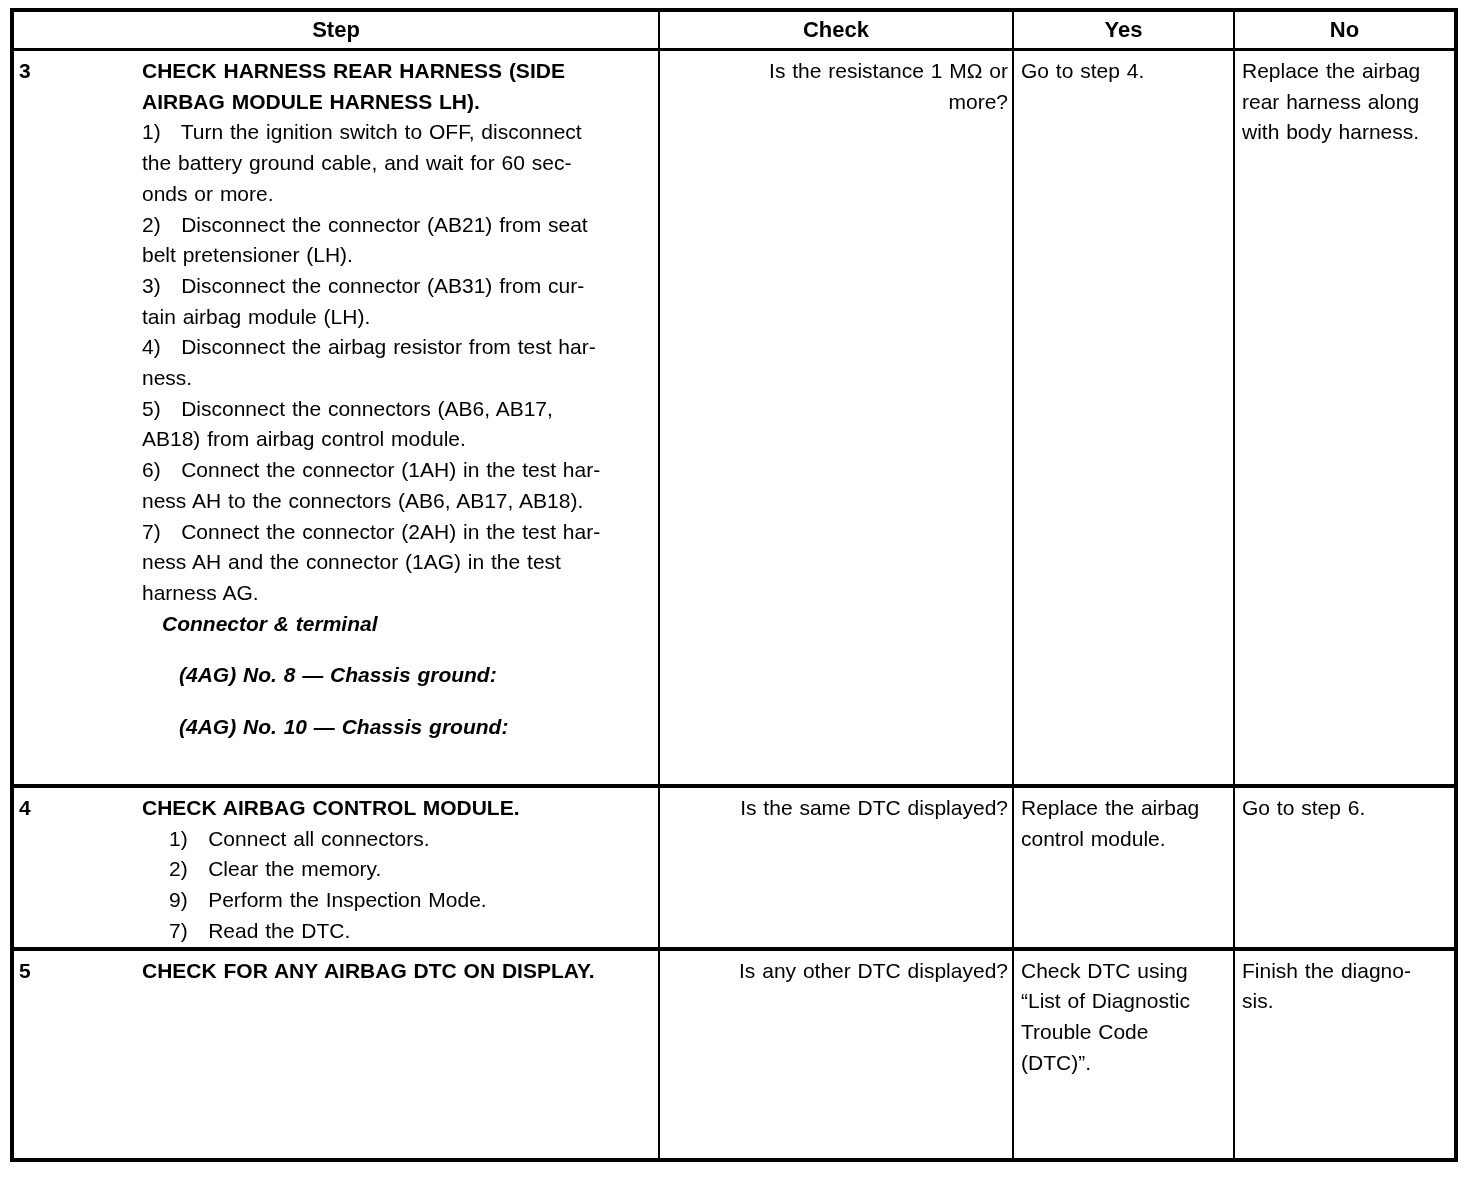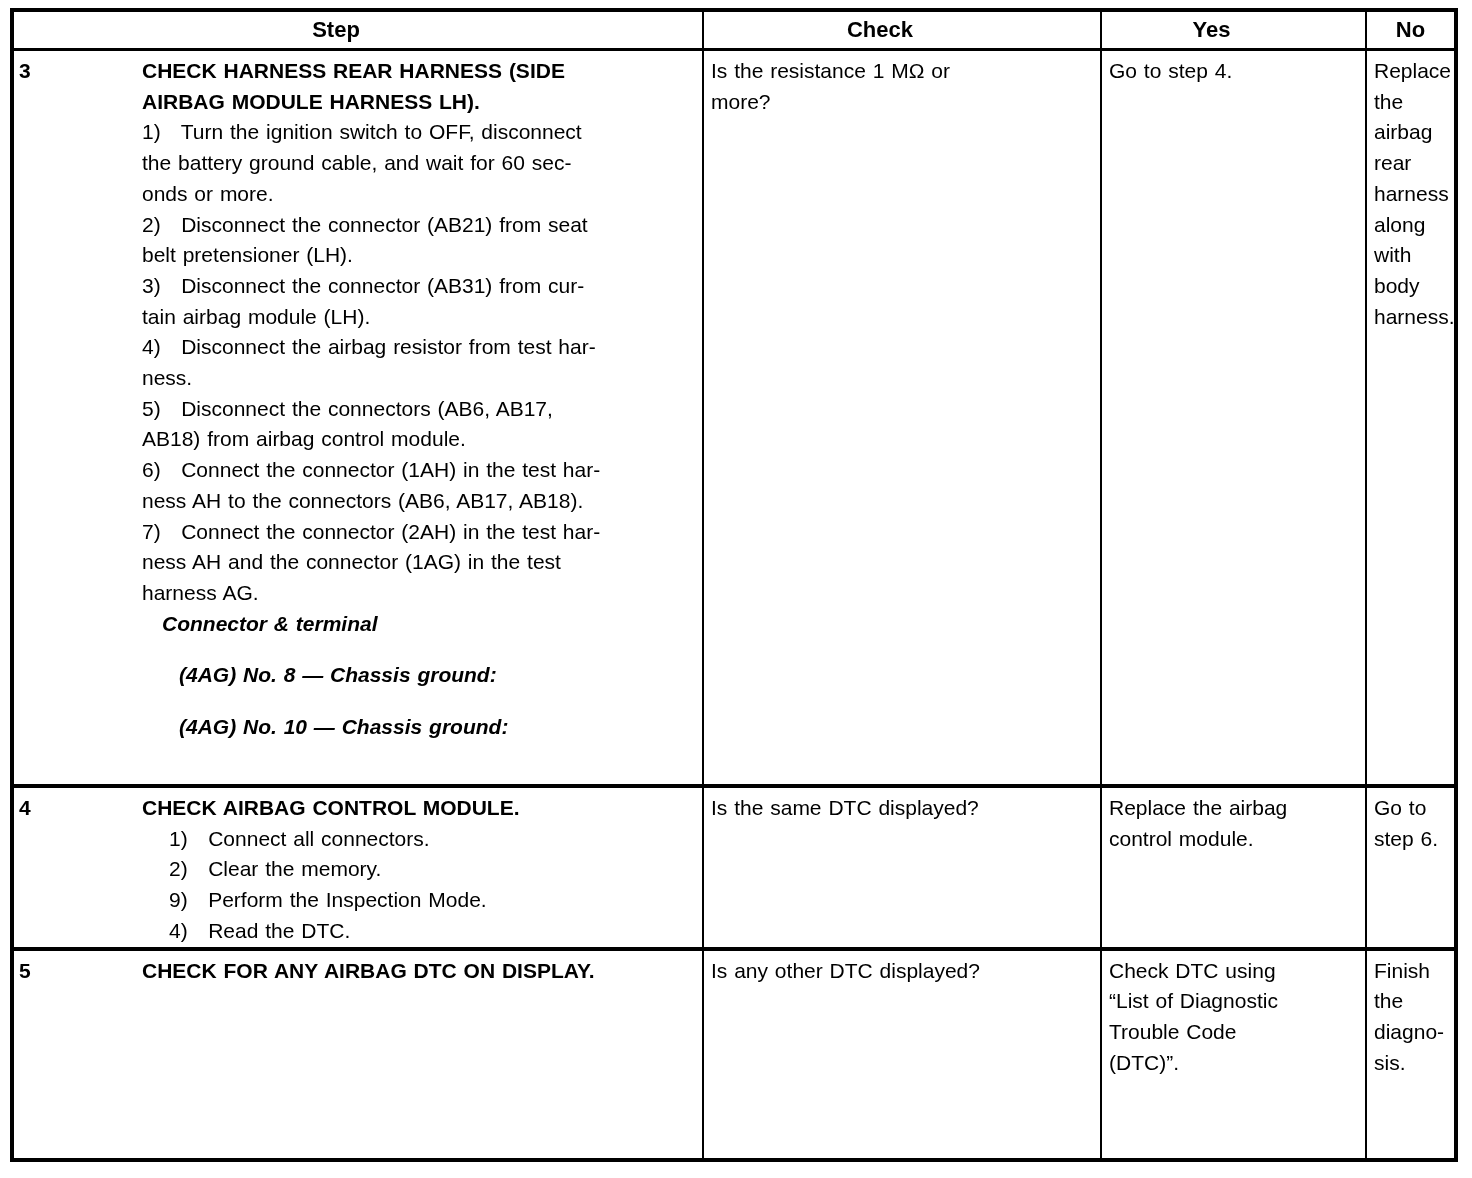--- a/index.html
+++ b/index.html
@@ -24,32 +24,31 @@
     top: 8px;
     width: 1448px;
     box-sizing: border-box;
     border: 4px solid #000000;
     background: #ffffff;
   }
   .tr {
     display: flex;
     align-items: stretch;
     box-sizing: border-box;
-    gap: 44px;
   }
   .tr + .tr { border-top: 4px solid #000000; }
   .tr.header-row { border-top: none; height: 36px; }
   .tr.header-row + .tr { border-top: 3px solid #000000; }
 
   .cell {
     box-sizing: border-box;
     overflow: hidden;
   }
   .col-step  { width: 644px; }
-  .col-check { width: 354px; border-left: 2px solid #000000; }
+  .col-check { width: 354px; border-left: 2px solid #000000; text-align: right; }
   .col-yes   { width: 221px; border-left: 2px solid #000000; }
   .col-no    { flex: 1;      border-left: 2px solid #000000; }
 
   .header-row .cell {
     font-weight: bold;
     font-size: 22px;
     line-height: 36px;
     text-align: center;
     white-space: nowrap;
   }
@@ -149,21 +148,21 @@
     </div>
 
     <div class="tr row-4">
       <div class="cell col-step step-cell">
         <div class="step-num body-text">4</div>
         <div class="step-body">
           <div class="body-text step-title">CHECK AIRBAG CONTROL MODULE.</div>
           <div class="body-text step-item indented">1)   Connect all connectors.</div>
           <div class="body-text step-item indented">2)   Clear the memory.</div>
           <div class="body-text step-item indented">9)   Perform the Inspection Mode.</div>
-          <div class="body-text step-item indented">4)   Read the DTC.</div>
+          <div class="body-text step-item indented">7)   Read the DTC.</div>
         </div>
       </div>
       <div class="cell col-check plain-cell">
         <div class="body-text">Is the same DTC displayed?</div>
       </div>
       <div class="cell col-yes plain-cell">
         <div class="body-text">Replace the airbag
 control module.</div>
       </div>
       <div class="cell col-no plain-cell">

